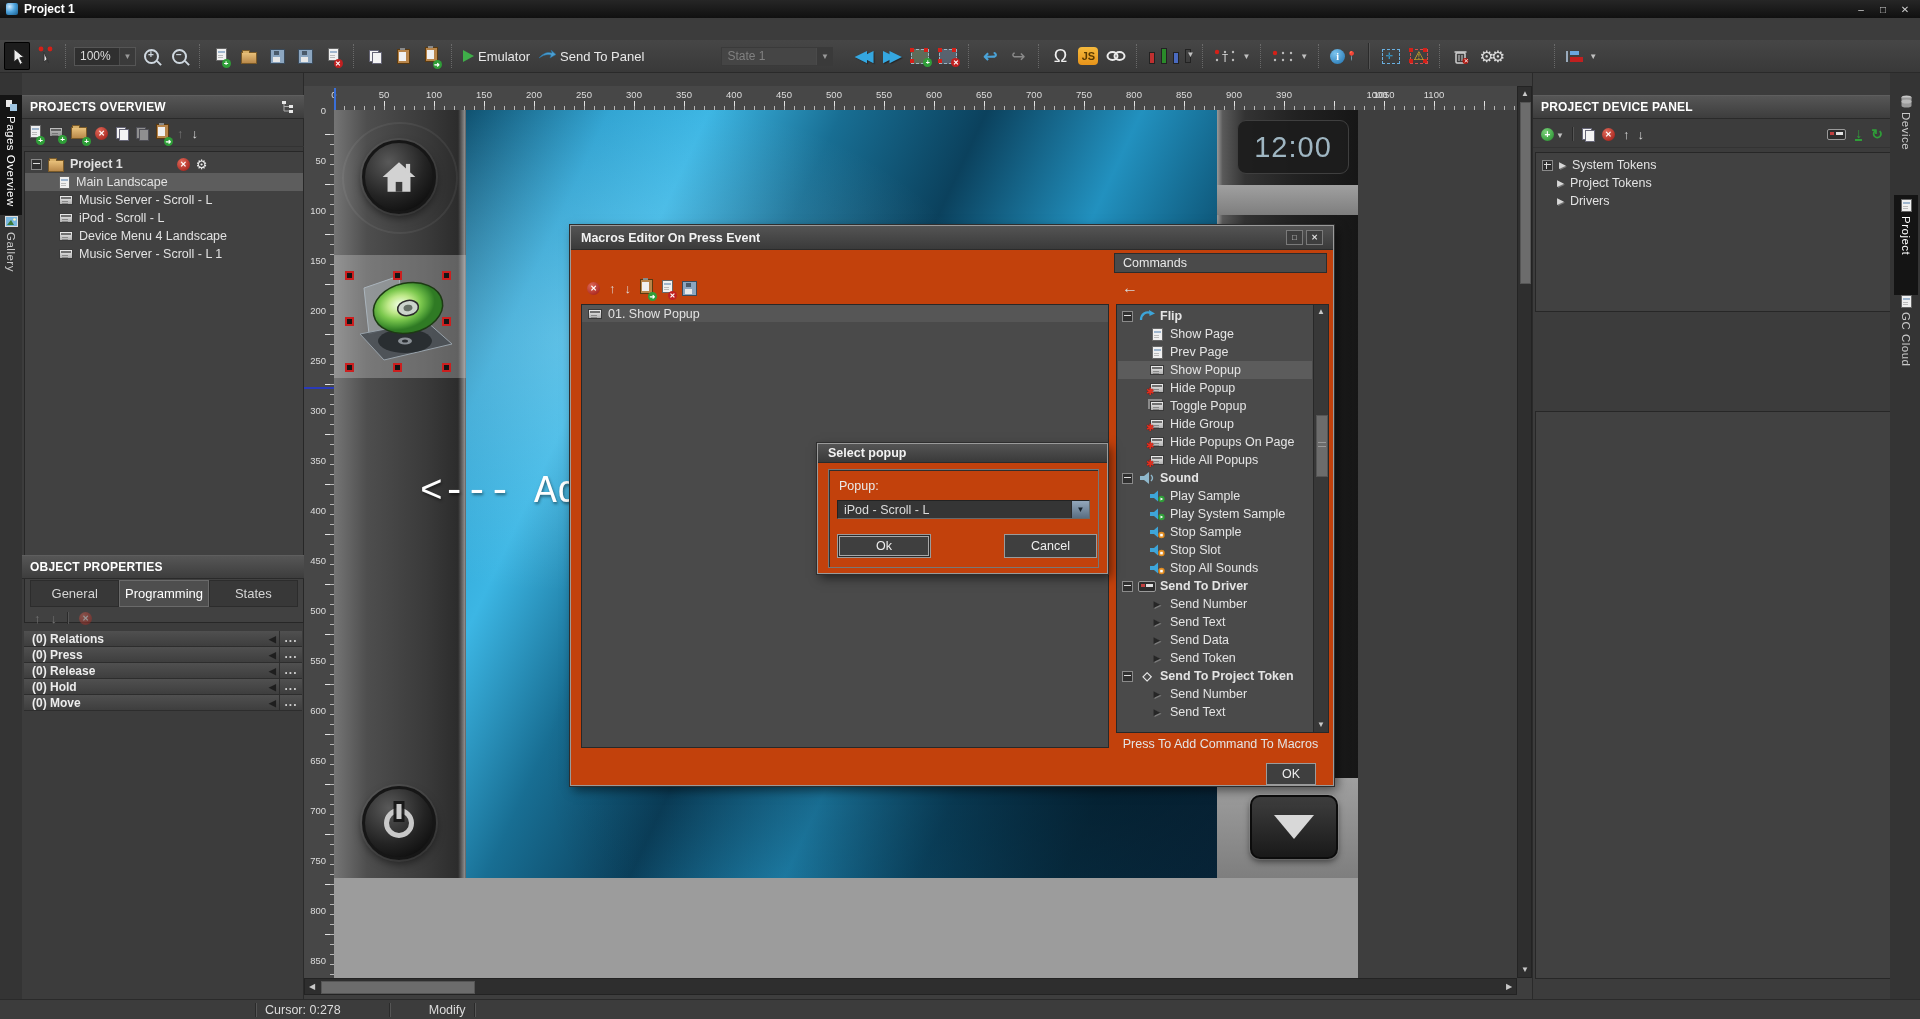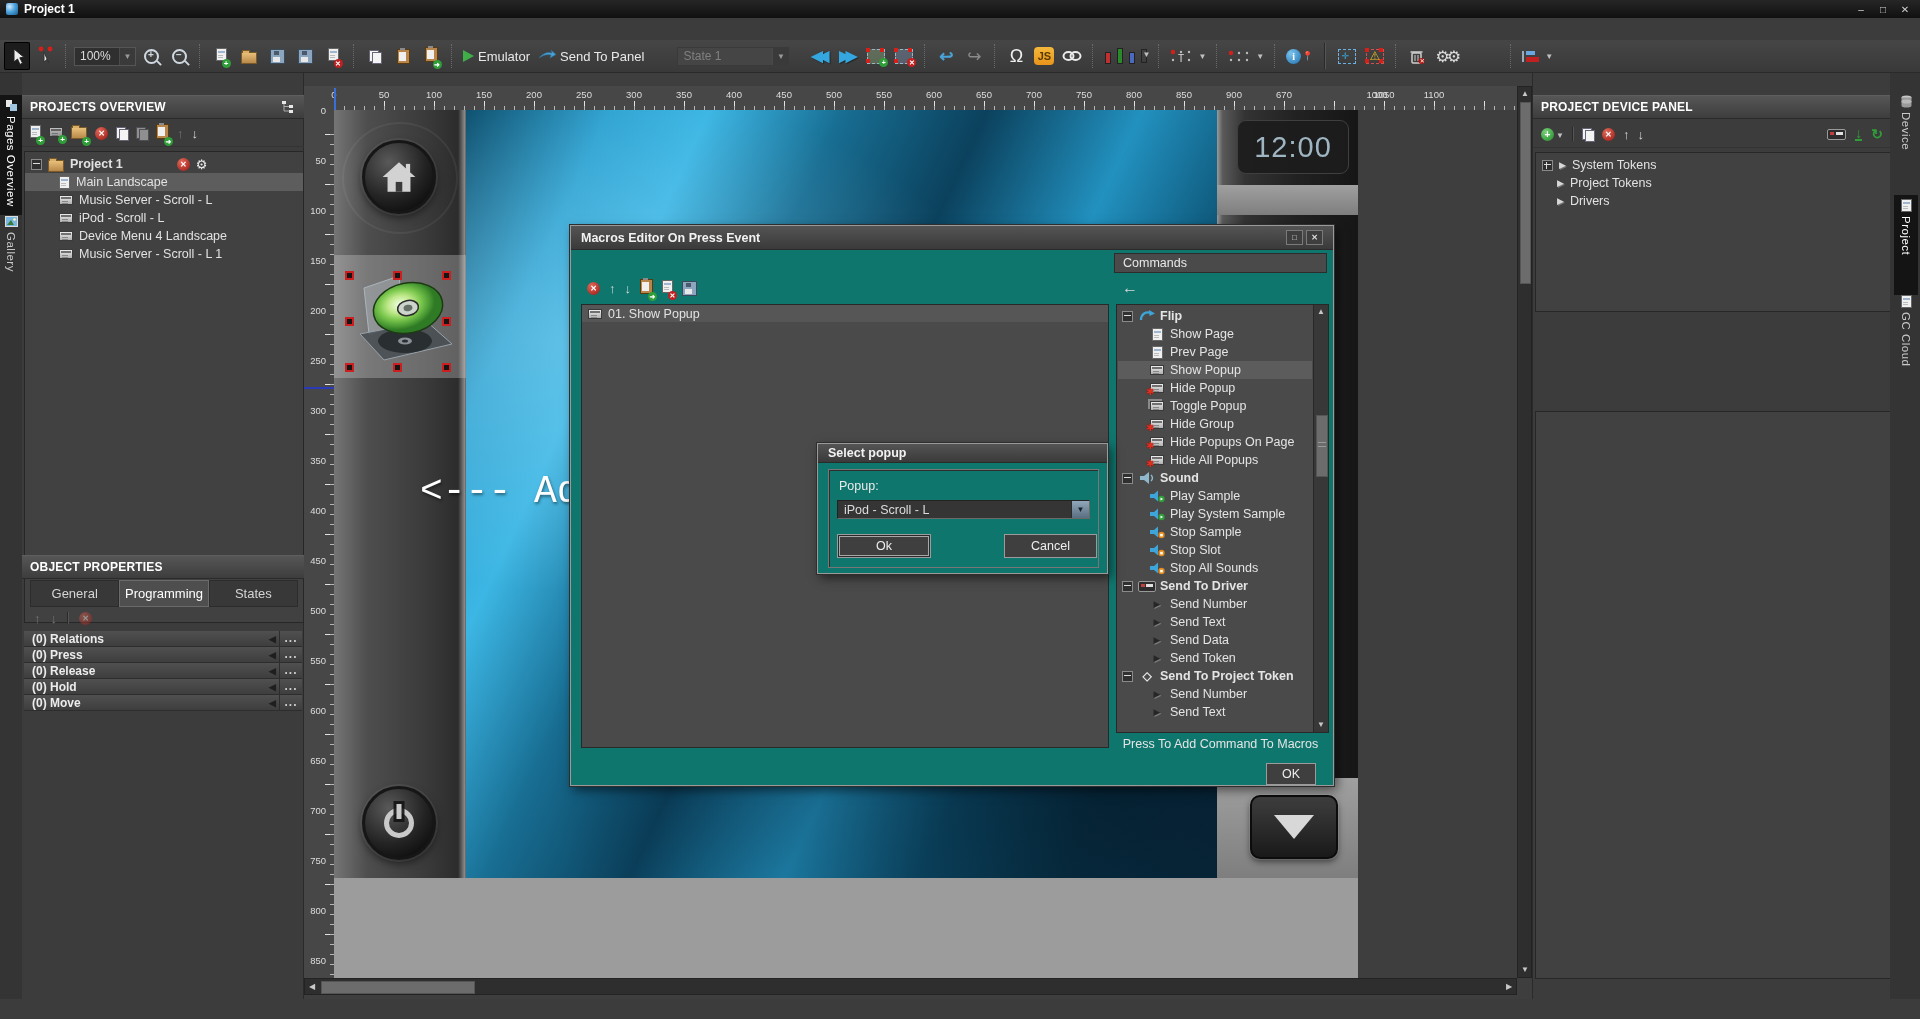--- a/index.html
+++ b/index.html
@@ -155,21 +155,21 @@
   .downbtn{position:absolute;left:33px;width:88px;height:64px;border-radius:10px;
       background:linear-gradient(#3e3e3e,#191919);border:2px solid #0c0c0c;
       box-shadow:0 0 0 1px rgba(255,255,255,.12),0 3px 6px rgba(0,0,0,.5);
       display:flex;align-items:center;justify-content:center;box-sizing:border-box;}
   .downbtn i{width:0;height:0;border-left:20px solid transparent;border-right:20px solid transparent;border-top:24px solid #d8d8d8;}
   #pasteboard{left:334px;top:878px;width:1024px;height:100px;background:#9c9c9c;}
   .scroll{background:#2e2e2e;border:1px solid #232323;box-sizing:border-box;}
   .sthumb{position:absolute;background:#6c6c6c;border:1px solid #555;}
   .sarrow{position:absolute;color:#c8c8c8;font-size:8px;line-height:12px;text-align:center;width:14px;}
   
-  .dlg{background:#0f766e;border:1px solid #9a9a9a;box-shadow:0 0 0 1px #2e2e2e,3px 4px 10px rgba(0,0,0,.55);box-sizing:border-box;}
+  .dlg{background:#c2410c;border:1px solid #9a9a9a;box-shadow:0 0 0 1px #2e2e2e,3px 4px 10px rgba(0,0,0,.55);box-sizing:border-box;}
   .dlg-title{height:24px;background:linear-gradient(#545454,#3a3a3a);border-bottom:1px solid #2b2b2b;
              color:#f2f2f2;font-weight:bold;font-size:12.5px;display:flex;align-items:center;padding:0 10px;box-sizing:border-box;}
   .dlg-wbtn{width:15px;height:13px;border:1px solid #7a7a7a;background:#3e3e3e;color:#ddd;font-size:8px;
             display:inline-flex;align-items:center;justify-content:center;margin-left:3px;}
   .subhead{height:20px;background:#4a4a4a;border:1px solid #2c2c2c;color:#e8e8e8;font-size:12.5px;
            display:flex;align-items:center;padding:0 8px;box-sizing:border-box;}
   .dtools{height:26px;display:flex;align-items:center;gap:9px;padding:0 8px;}
   .listbox{background:#4a4a4a;border:1px solid #282828;}
   .btn{background:#3f3f3f;border:1px solid #9b9b9b;color:#eee;font-size:12.5px;
        display:flex;align-items:center;justify-content:center;box-sizing:border-box;}
@@ -263,21 +263,21 @@
       <span class="play-tri"></span>
       <span class="tlabel">Emulator</span>
     </span>
     <span class="tbtn">
       <svg width="18" height="12">
           <path d="M1 8 C6 2 11 2 14 3 L13 0 L18 4.5 L12 8 L13 5 C9 4 5 5 1 8 Z" fill="#4a9fd4" stroke="#2a6f9a" stroke-width=".6"></path>
         </svg>
       <span class="tlabel">Send To Panel</span>
     </span>
     <span style="width:26px;"></span>
-    <span class="combo disabled" style="width:112px;">
+    <span class="combo disabled" style="width:112px;margin-left:44px;">
       <span>State 1</span>
       <span class="dd">▼</span>
     </span>
     <span style="width:14px;"></span>
     <span class="tbtn">
         <span class="dblarr">◀◀</span>
       </span>
     <span class="tbtn">
         <span class="dblarr">▶▶</span>
       </span>
@@ -512,21 +512,21 @@
       <span class="rlabel" style="left: 465px; top: 3px;">450</span>
       <span class="rlabel" style="left: 515px; top: 3px;">500</span>
       <span class="rlabel" style="left: 565px; top: 3px;">550</span>
       <span class="rlabel" style="left: 615px; top: 3px;">600</span>
       <span class="rlabel" style="left: 665px; top: 3px;">650</span>
       <span class="rlabel" style="left: 715px; top: 3px;">700</span>
       <span class="rlabel" style="left: 765px; top: 3px;">750</span>
       <span class="rlabel" style="left: 815px; top: 3px;">800</span>
       <span class="rlabel" style="left: 865px; top: 3px;">850</span>
       <span class="rlabel" style="left: 915px; top: 3px;">900</span>
-      <span class="rlabel" style="left: 965px; top: 3px;">670</span>
+      <span class="rlabel" style="left: 965px; top: 3px;">390</span>
       <span class="rlabel" style="left: 1058px; top: 3px;">1000</span>
       <span class="rlabel" style="left: 1065px; top: 3px;">1050</span>
       <span class="rlabel" style="left: 1115px; top: 3px;">1100</span>
       <span class="rlabel" style="left: 1223px; top: 3px;">1150</span>
     </div>
   <div class="abs ruler" id="vruler" style="left:304px;top:110px;width:30px;height:868px;">
     <div id="vticks"></div>
   <span class="vlabel" style="top: -5px; left: 0px;">0</span>
       <span class="vlabel" style="top: 45px; left: 0px;">50</span>
       <span class="vlabel" style="top: 95px; left: 0px;">100</span>
@@ -925,14 +925,22 @@
       <span class="dd2">▼</span>
     </div>
     <div class="btn focused abs" style="left:19px;top:90px;width:94px;height:24px;">
       <span>Ok</span>
     </div>
     <div class="btn abs" style="left:186px;top:90px;width:93px;height:24px;">
       <span>Cancel</span>
     </div>
   </div>
 
+  <div class="abs statusbar">
+    <span style="width:255px;"></span>
+      <span class="ssep"></span>
+    <span style="padding:0 8px;">Cursor: 0:278</span>
+    <span class="ssep" style="margin-left:40px;"></span>
+    <span style="padding:0 8px;margin-left:30px;">Modify</span>
+    <span class="ssep"></span>
+  </div>
 
 </div>
 
 </body></html>

